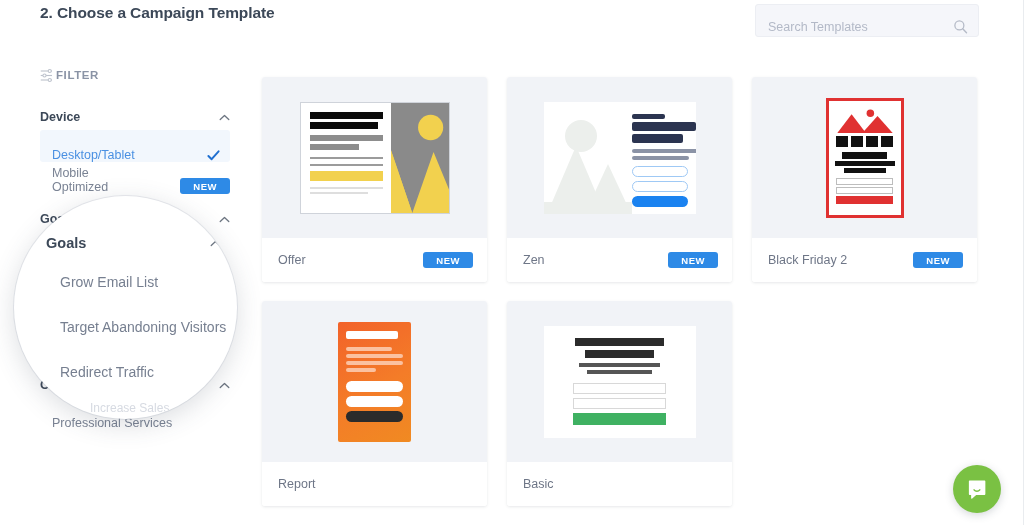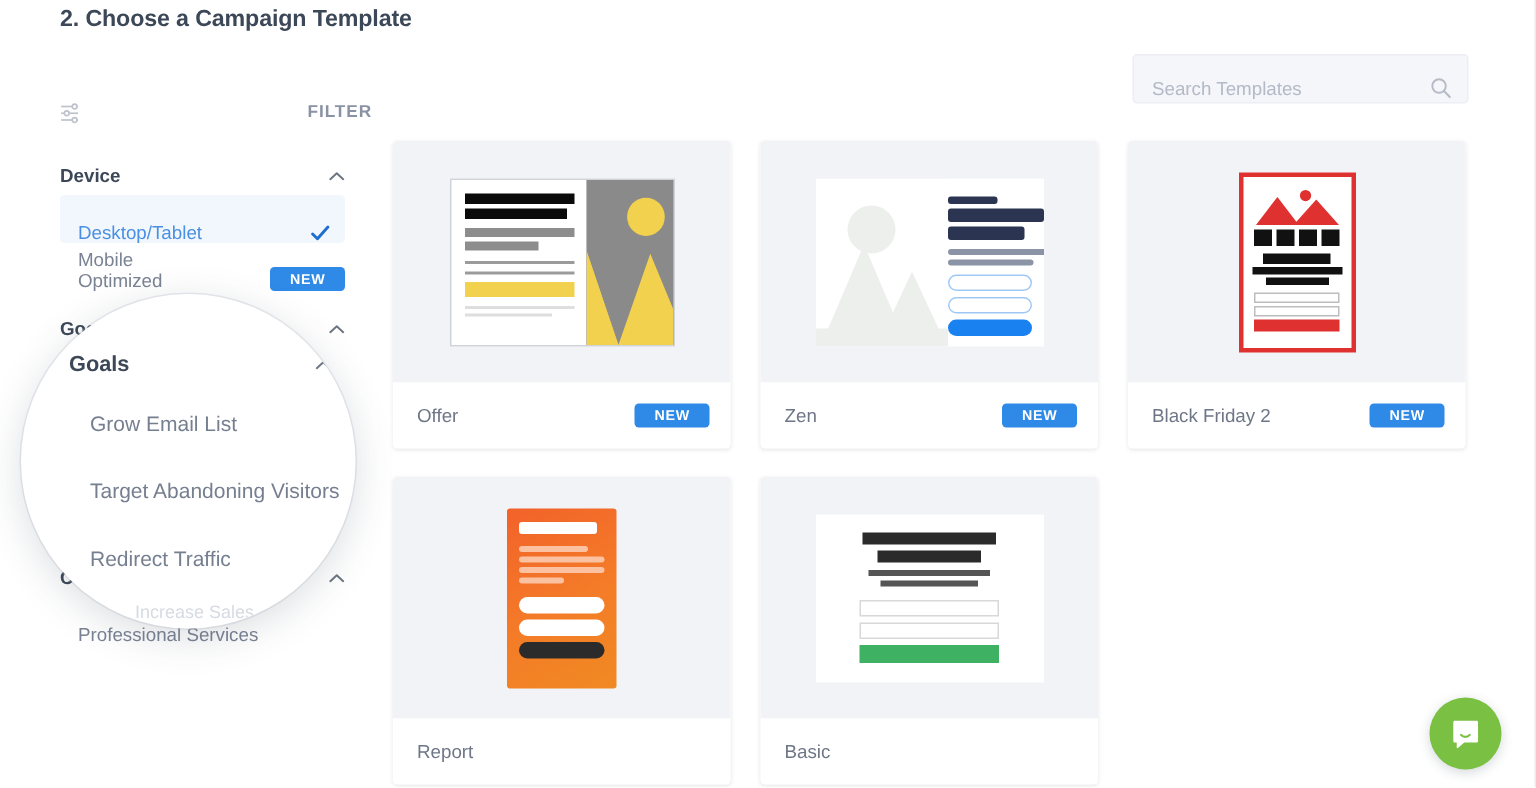--- a/index.html
+++ b/index.html
@@ -30,21 +30,20 @@
   .search-wrap {
     position: absolute;
     right: 44px; top: 4px;
     width: 224px; height: 33px;
     background: #f5f6fa;
     border: 1px solid #eceef3;
     border-radius: 3px;
     display: flex;
     align-items: center;
     padding: 12px 10px 0 12px;
-    margin-top: 32px;
   }
   .search-input {
     flex: 1;
     border: none; outline: none; background: transparent;
     font-family: "Liberation Sans", sans-serif;
     font-size: 12.5px;
     color: #6b7280;
   }
   .search-input::placeholder { color: #b3b9c7; }
   .search-icon { width: 15px; height: 15px; flex: none; opacity: .6; }
@@ -53,21 +52,20 @@
   .sidebar {
     position: absolute;
     left: 0; top: 60px;
     width: 248px;
     padding-left: 40px;
   }
   .filter-head {
     display: flex; align-items: center; gap: 1px;
     height: 30px;
     margin-bottom: 14px;
-    justify-content: space-between;
   }
   .filter-icon { width: 15px; height: 15px; opacity: .65; }
   .filter-label {
     font-size: 11.5px; font-weight: bold;
     letter-spacing: .6px;
     color: #8a93a5;
   }
 
   .group-head {
     display: flex; align-items: center; justify-content: space-between;
@@ -145,21 +143,21 @@
     left: 76px; top: 205px;
     font-size: 12px;
     color: #c9ced8;
     white-space: nowrap;
     opacity: .75;
   }
 
   
   .grid {
     position: absolute;
-    left: 262px; top: 94px;
+    left: 262px; top: 77px;
     width: 730px;
     display: grid;
     grid-template-columns: repeat(3, 225px);
     gap: 19px 20px;
   }
   .card {
     width: 225px;
     background: #fff;
     border-radius: 3px;
     box-shadow: 0 1px 3px rgba(60,72,88,.13);

